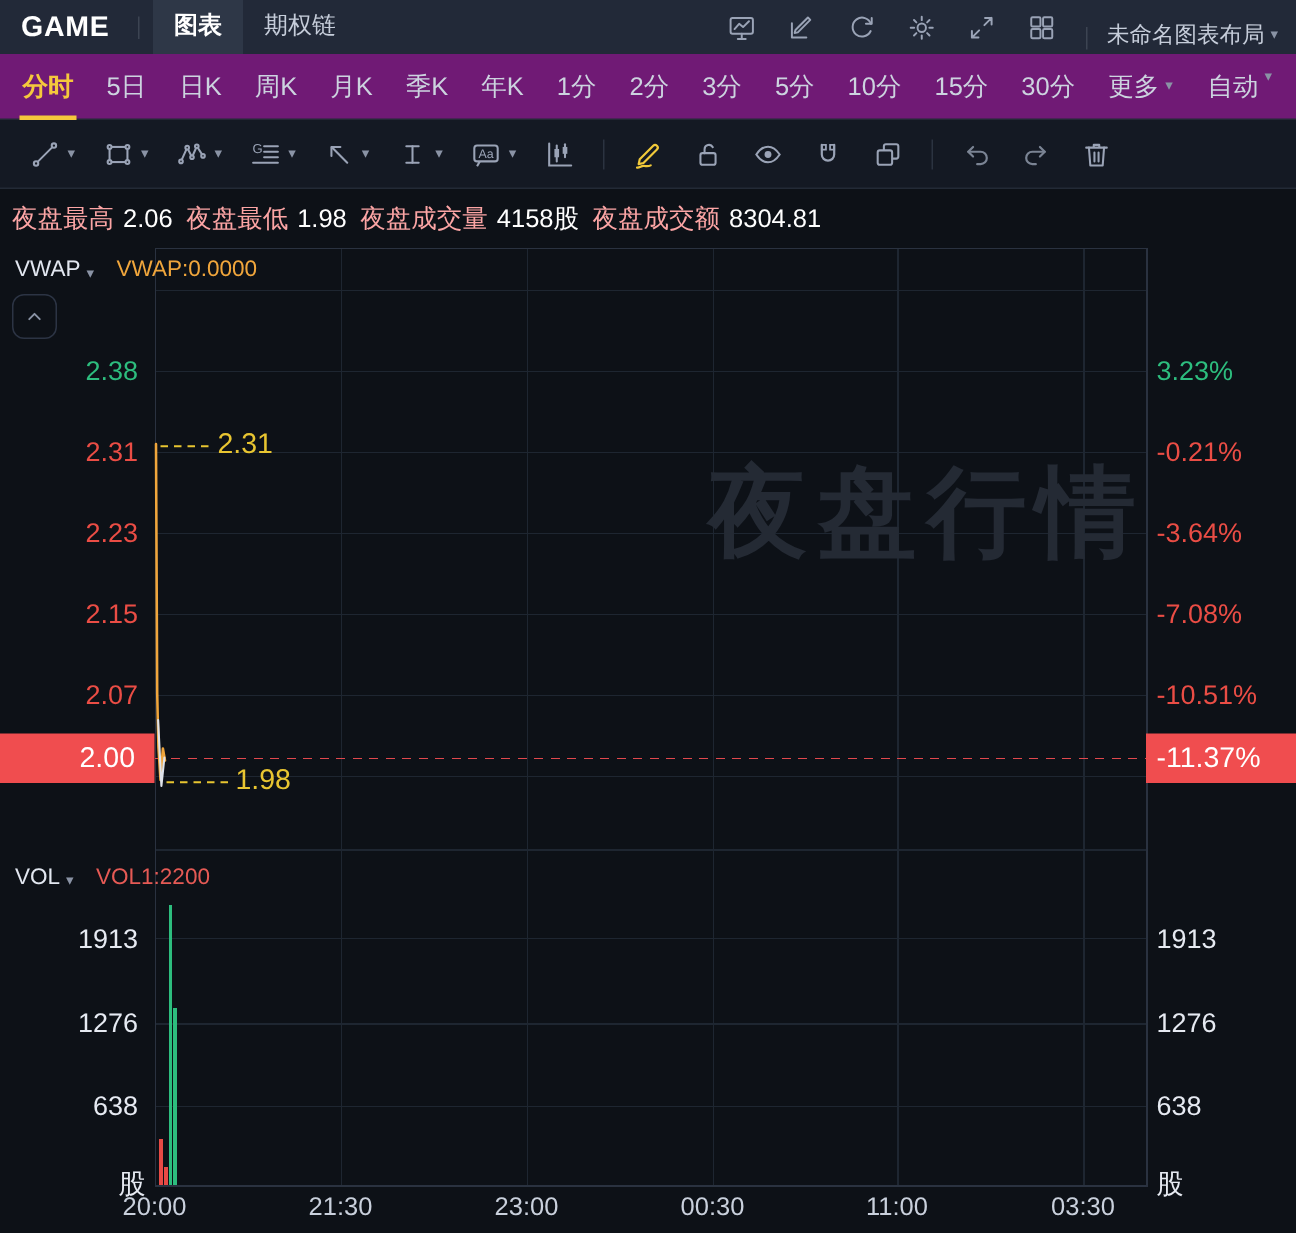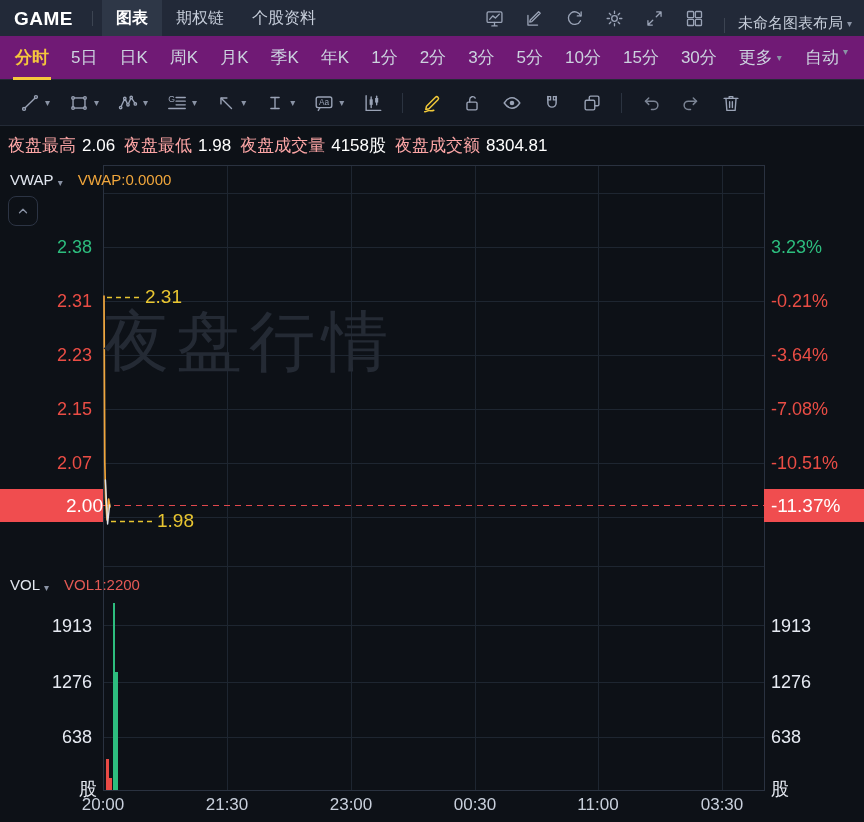--- a/index.html
+++ b/index.html
@@ -38,38 +38,37 @@
   .ind{position:absolute;display:flex;align-items:flex-end;font-size:15px}
   .ind .nm{color:#e2e7f0}
   .vwap-val{color:#f0a63c;margin-left:15px}
   .vol-val{color:#e55a55;margin-left:15px}
   .collapse-btn{position:absolute;left:8px;top:196px;width:30px;height:30px;border:1px solid #2c3444;
                 border-radius:8px;display:flex;align-items:center;justify-content:center;box-sizing:border-box}
   .axl{position:absolute;left:0;width:92px;text-align:right;font-size:18px;height:20px;line-height:20px}
   .axr{position:absolute;left:771px;font-size:18px;height:20px;line-height:20px}
   .green{color:#2dbd7e}.redtx{color:#ea4d45}.whitetx{color:#e6eaf2}
   .badge-l{position:absolute;left:0;top:489px;width:103px;height:33px;background:#f04d4f;color:#fff;
-           font-size:19px;line-height:33px;text-align:right;box-sizing:border-box}
+           font-size:19px;line-height:33px;text-align:right;padding-right:13px;box-sizing:border-box}
   .badge-r{position:absolute;left:764px;top:489px;width:100px;height:33px;background:#f04d4f;color:#fff;
            font-size:19px;line-height:33px;padding-left:7px;box-sizing:border-box}
   .anno{position:absolute;color:#e8c531;font-size:19px}
-  .wm{position:absolute;left:103px;top:297px;width:661px;text-align:left;font-size:66px;color:#242a34;
-      letter-spacing:7px;font-weight:400;white-space:nowrap}
+  .wm{position:absolute;left:103px;top:297px;width:661px;text-align:right;font-size:66px;color:#242a34;
+      letter-spacing:7px;font-weight:700;white-space:nowrap}
   .tlabel{position:absolute;top:795px;width:80px;text-align:center;font-size:17px;color:#c9d0dc}
   svg{display:block}
 </style>
 </head>
 <body>
 
 <div class="abs topnav">
   <span class="symbol">GAME</span>
   <div class="vsep"></div>
   <div class="tab active">图表</div>
   <div class="tab">期权链</div>
-  <div class="tab">个股资料</div>
   <div class="tn-right">
     <div class="icon-btn">
       <svg width="21" height="21" viewBox="0 0 24 24" fill="none" stroke="#9aa3b6" stroke-width="1.5" stroke-linecap="round" stroke-linejoin="round">
           <rect x="3.5" y="4.5" width="17" height="12" rx="1.5"></rect>
           <polyline points="6.5,13 10,9 13,11.5 17.5,7"></polyline>
           <path d="M9 20.5h6M12 16.5v4"></path>
         </svg>
     </div>
     <div class="icon-btn">
       <svg width="21" height="21" viewBox="0 0 24 24" fill="none" stroke="#9aa3b6" stroke-width="1.5" stroke-linecap="round" stroke-linejoin="round">

